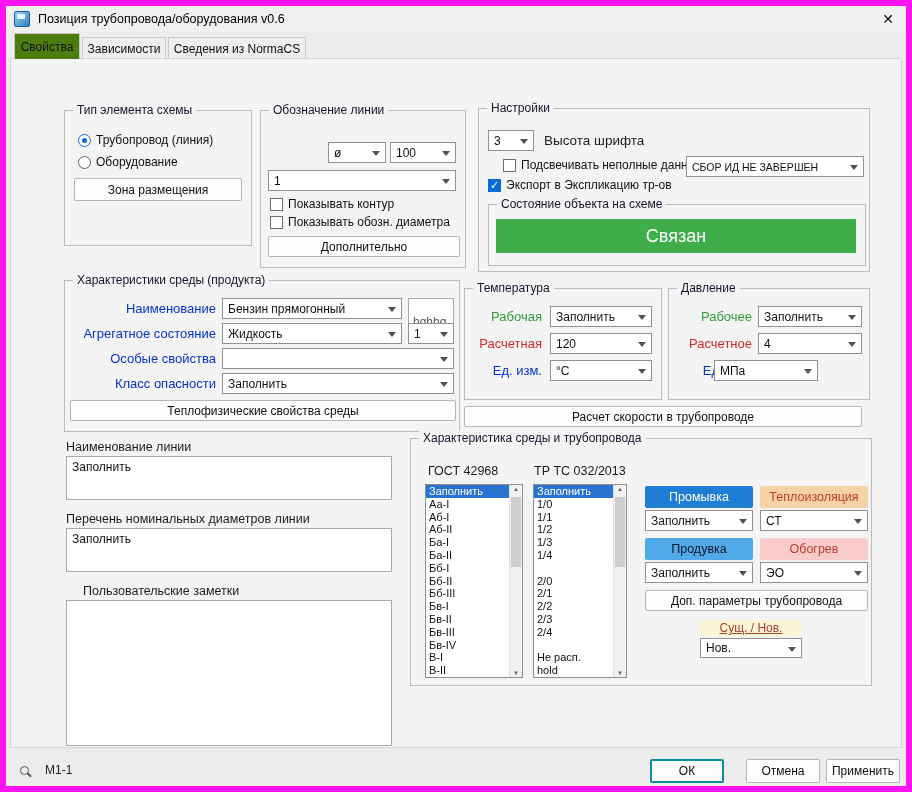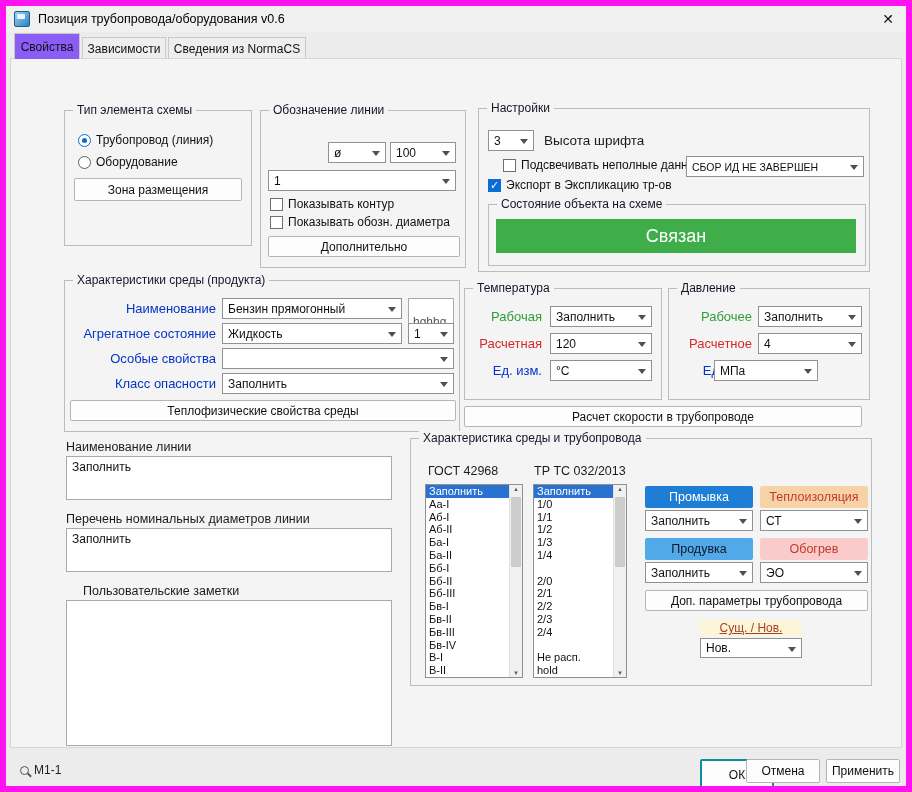--- a/index.html
+++ b/index.html
@@ -7,21 +7,21 @@
   .window{position:relative;width:912px;height:792px;border:6px solid var(--frame,#ff12f0);background:#ececec;overflow:hidden}
 
   .titlebar{position:absolute;left:0;top:0;width:900px;height:26px;background:#f0f0f0}
   .app-icon{position:absolute;left:8px;top:5px;width:16px;height:16px;background:linear-gradient(135deg,#9fd4f0,#2b7fc2);border:1px solid #1b5e8f;border-radius:2px}
   .app-icon::after{content:'';position:absolute;left:2px;top:2px;width:8px;height:5px;background:#e8f6ff;border-radius:1px}
   .title-text{position:absolute;left:32px;top:6px;font-size:12.5px;color:#000;white-space:nowrap}
   .close-btn{position:absolute;right:0;top:0;width:36px;height:26px;display:flex;align-items:center;justify-content:center;font-size:14px;color:#111;cursor:pointer}
 
   .tabstrip{position:absolute;left:0;top:26px;width:900px;height:27px}
   .tab{position:absolute;top:5px;height:22px;background:#eeeeee;border:1px solid #c9c9c9;border-bottom:none;display:flex;align-items:center;justify-content:center;font-size:12px;color:#111;white-space:nowrap;cursor:pointer}
-  .tab.active{top:1px;height:26px;background:#8b5cf6;z-index:3}
+  .tab.active{top:1px;height:26px;background:#4d7c0f;z-index:3}
 
   .page{position:absolute;left:4px;top:52px;width:892px;height:690px;background:#f4f4f4;border:1px solid #d6d6d6}
 
   .grp{position:absolute;border:1px solid #bcbcbc}
   .grp-title{position:absolute;top:-8px;left:8px;background:#f4f4f4;padding:0 4px;font-size:12px;color:#15152a;white-space:nowrap}
 
   .dd{position:absolute;height:21px;background:#fff;border:1px solid #919191;font-size:12px;color:#111;display:flex;align-items:center;padding:0 16px 0 5px;overflow:hidden;white-space:nowrap;cursor:pointer}
   .dd-small{font-size:10.5px}
   .chev{position:absolute;right:5px;top:8px;width:0;height:0;border:4px solid transparent;border-top:5px solid #505050}
 
@@ -55,21 +55,21 @@
 
   .hdr{position:absolute;height:22px;display:flex;align-items:center;justify-content:center;font-size:12.5px;border-radius:2px}
   .hdr-flush{background:var(--flush-blue,#1e7ed6);color:#fff}
   .hdr-purge{background:var(--purge-blue,#52a9e8);color:#0f172a}
   .hdr-ins{background:var(--insulation-bg,#f7d2a6);color:var(--warm-red,#c23a2b)}
   .hdr-heat{background:var(--heating-bg,#f9cbcb);color:var(--warm-red,#c23a2b)}
 
   .exist-label{position:absolute;background:var(--existing-bg,#fcf5d7);color:var(--existing-text,#a8402c);text-decoration:underline;font-size:12px;display:flex;align-items:center;justify-content:center;cursor:pointer}
 
   .footer{position:absolute;left:0;top:742px;width:900px;height:38px;background:#ececec}
-  .status{position:absolute;left:14px;top:757px;font-size:12px;color:#222;display:flex;align-items:center;gap:5px;cursor:pointer}
+  .status{position:absolute;left:14px;top:757px;font-size:12px;color:#222;display:flex;align-items:center;gap:16px;cursor:pointer}
   .mag{width:9px;height:9px;border:1.5px solid #555;border-radius:50%;position:relative;display:inline-block}
   .mag::after{content:'';position:absolute;left:6px;top:7px;width:5px;height:1.5px;background:#555;transform:rotate(45deg)}
 </style>
 </head>
 <body>
 
 <div class="window">
 
   <div class="titlebar">
     <span class="app-icon"></span>
@@ -302,17 +302,17 @@
   <div class="dd" style="left:694px;top:632px;width:102px;height:20px">
     <span>Нов.</span>
     <i class="chev"></i>
   </div>
 
   <div class="footer"></div>
   <div class="status">
     <span class="mag"></span>
     <span>М1-1</span>
   </div>
-  <div class="btn btn-ok" style="left:694px;top:753px;width:74px;height:32px">ОК</div>
+  <div class="btn btn-ok" style="left:644px;top:753px;width:74px;height:24px">ОК</div>
   <div class="btn" style="left:740px;top:753px;width:74px;height:24px">Отмена</div>
   <div class="btn" style="left:820px;top:753px;width:74px;height:24px">Применить</div>
 
 </div>
 
 </body></html>

